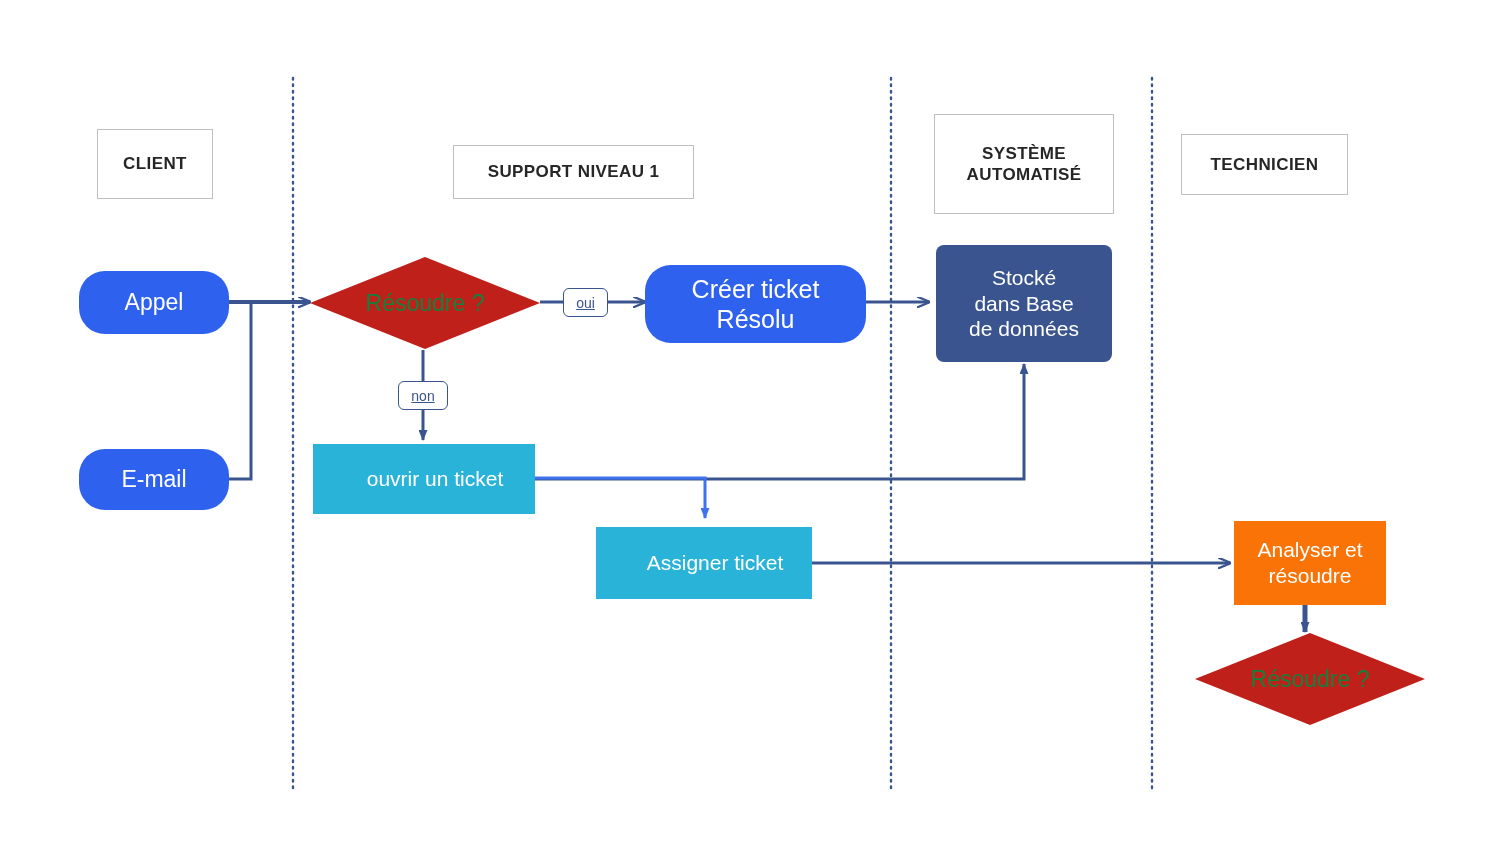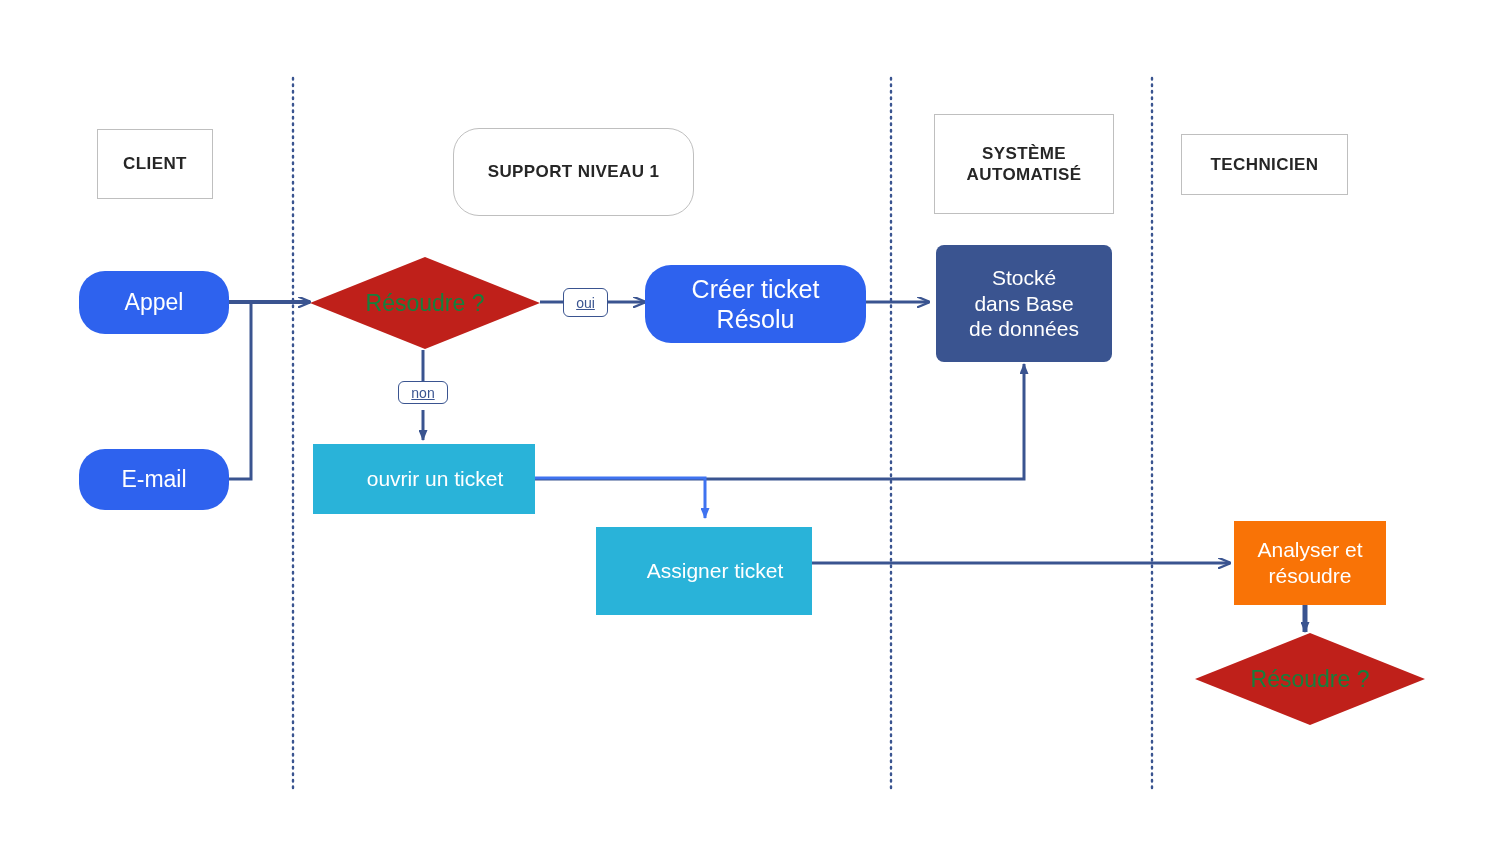--- a/index.html
+++ b/index.html
@@ -164,21 +164,21 @@
     
     <g>
       <path d="M1305,605 L1305,632" fill="none" stroke="#3a5490" stroke-width="5" marker-end="url(#arrowFull)"></path>
     </g>
   </svg>
 
   <div class="lane-header" style="left:97px; top:129px; width:116px; height:70px; font-size:17px;">
     <span>CLIENT</span>
   </div>
 
-  <div class="lane-header" style="left:453px; top:128px; width:241px; height:88px; font-size:17px;border-radius:26px;">
+  <div class="lane-header" style="left:453px; top:145px; width:241px; height:54px; font-size:17px;">
     <span>SUPPORT NIVEAU 1</span>
   </div>
 
   <div class="lane-header" style="left:934px; top:114px; width:180px; height:100px; font-size:17px; white-space:pre-line;">
     <span>SYSTÈME
 AUTOMATISÉ</span>
   </div>
 
   <div class="lane-header" style="left:1181px; top:134px; width:167px; height:61px; font-size:17px;">
     <span>TECHNICIEN</span>
@@ -199,21 +199,21 @@
 
   <div class="node pill" style="left:645px; top:265px; width:221px; height:78px; font-size:25px;">
     <span>Créer ticket
 Résolu</span>
   </div>
 
   <div class="node rect" style="left:313px; top:444px; width:222px; height:70px; font-size:21px;">
     <span>ouvrir un ticket</span>
   </div>
 
-  <div class="node rect" style="left:596px; top:527px; width:216px; height:88px; font-size:21px;">
+  <div class="node rect" style="left:596px; top:527px; width:216px; height:72px; font-size:21px;">
     <span>Assigner ticket</span>
   </div>
 
   <div class="node square" style="left:1234px; top:521px; width:152px; height:84px; font-size:21px;">
     <span>Analyser et
 résoudre</span>
   </div>
 
   <div class="node rounded" style="left:936px; top:245px; width:176px; height:117px; font-size:21px;">
     <span>Stocké
@@ -223,17 +223,17 @@
 
   <div class="diamond-wrap" style="left:1195px; top:633px; width:230px; height:92px;">
     <div class="diamond-shape"></div>
     <div class="diamond-label" style="font-size:23px;">Résoudre ?</div>
   </div>
 
   <div class="edge-chip" style="left:563px; top:288px; width:45px; height:29px;">
     <span>oui</span>
   </div>
 
-  <div class="edge-chip" style="left:398px; top:381px; width:50px; height:23px;">
+  <div class="edge-chip" style="left:398px; top:381px; width:50px; height:29px;">
     <span>non</span>
   </div>
 
 </div>
 
 </body></html>

